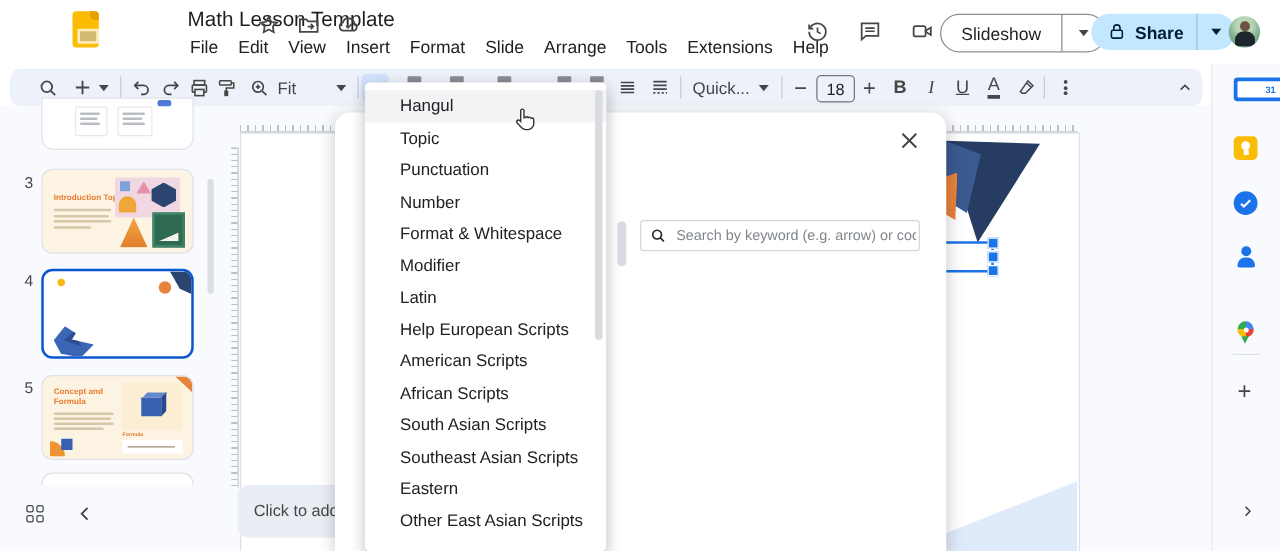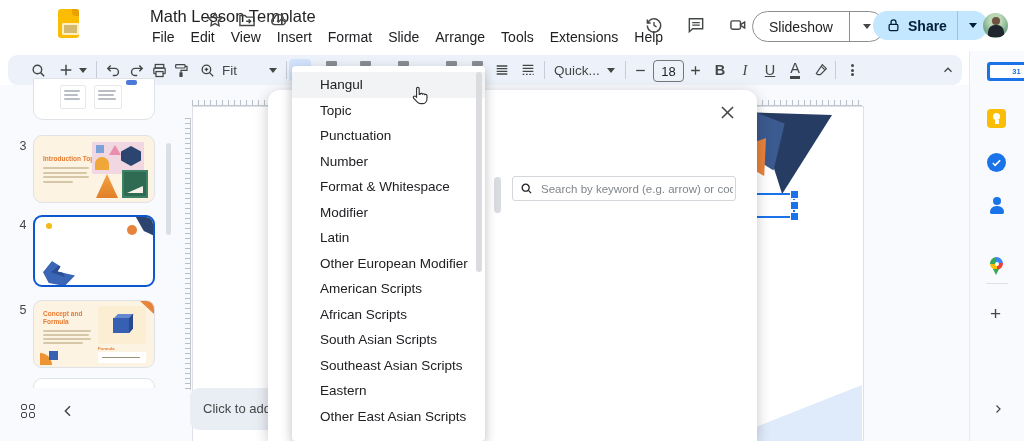--- a/index.html
+++ b/index.html
@@ -457,21 +457,21 @@
   </div>
 
   <div class="abs dropdown">
     <div class="dd-item hl">Hangul</div>
     <div class="dd-item">Topic</div>
     <div class="dd-item">Punctuation</div>
     <div class="dd-item">Number</div>
     <div class="dd-item">Format &amp; Whitespace</div>
     <div class="dd-item">Modifier</div>
     <div class="dd-item">Latin</div>
-    <div class="dd-item">Other European Modifier</div>
+    <div class="dd-item">Help European Scripts</div>
     <div class="dd-item">American Scripts</div>
     <div class="dd-item">African Scripts</div>
     <div class="dd-item">South Asian Scripts</div>
     <div class="dd-item">Southeast Asian Scripts</div>
     <div class="dd-item">Eastern</div>
     <div class="dd-item">Other East Asian Scripts</div>
     <div class="dd-scroll"></div>
   </div>
 
   <svg class="abs cursor" style="left:410px;top:85px;" width="21" height="23" viewBox="0 0 24 26">

